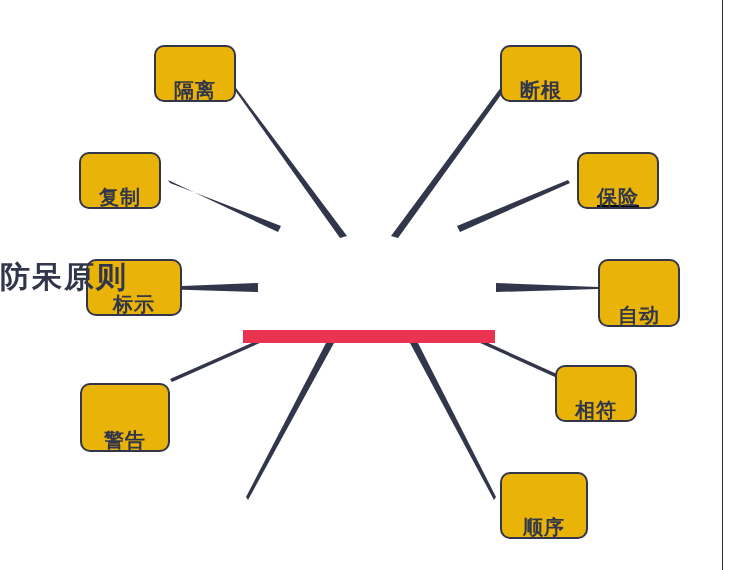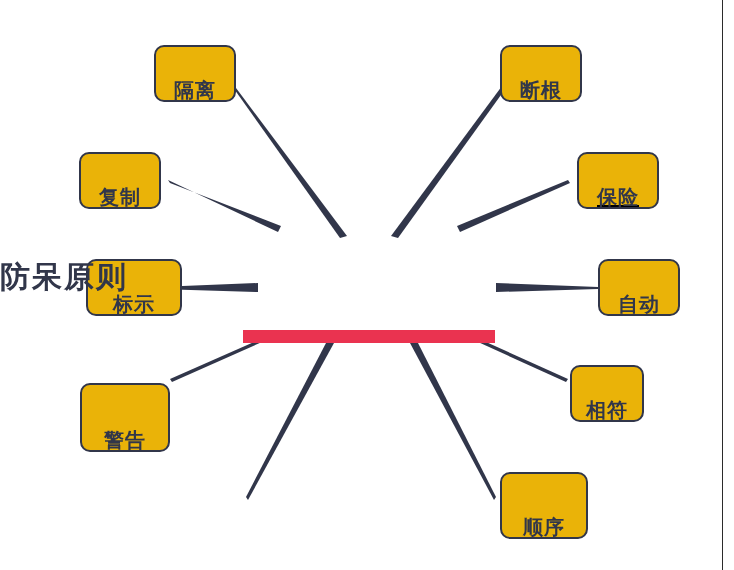--- a/index.html
+++ b/index.html
@@ -131,29 +131,29 @@
   </div>
 
   <div class="node" style="left:577px; top:152px; width:82px; height:57px;text-decoration:underline;">
     <span class="node-label">保险</span>
   </div>
 
   <div class="node" style="left:62px; top:259px; width:96px; height:57px;margin-left:24px;">
     <span class="node-label">标示</span>
   </div>
 
-  <div class="node" style="left:598px; top:259px; width:82px; height:57px;">
+  <div class="node" style="left:598px; top:259px; width:82px; height:68px;">
     <span class="node-label">自动</span>
   </div>
 
   <div class="node" style="left:80px; top:383px; width:90px; height:69px;">
     <span class="node-label">警告</span>
   </div>
 
-  <div class="node" style="left:570px; top:365px; width:74px; height:57px;">
+  <div class="node" style="left:555px; top:365px; width:82px; height:57px;">
     <span class="node-label">相符</span>
   </div>
 
 
   <div class="node" style="left:500px; top:472px; width:88px; height:67px;">
     <span class="node-label">顺序</span>
   </div>
 
   <div id="right-rule"></div>
 

